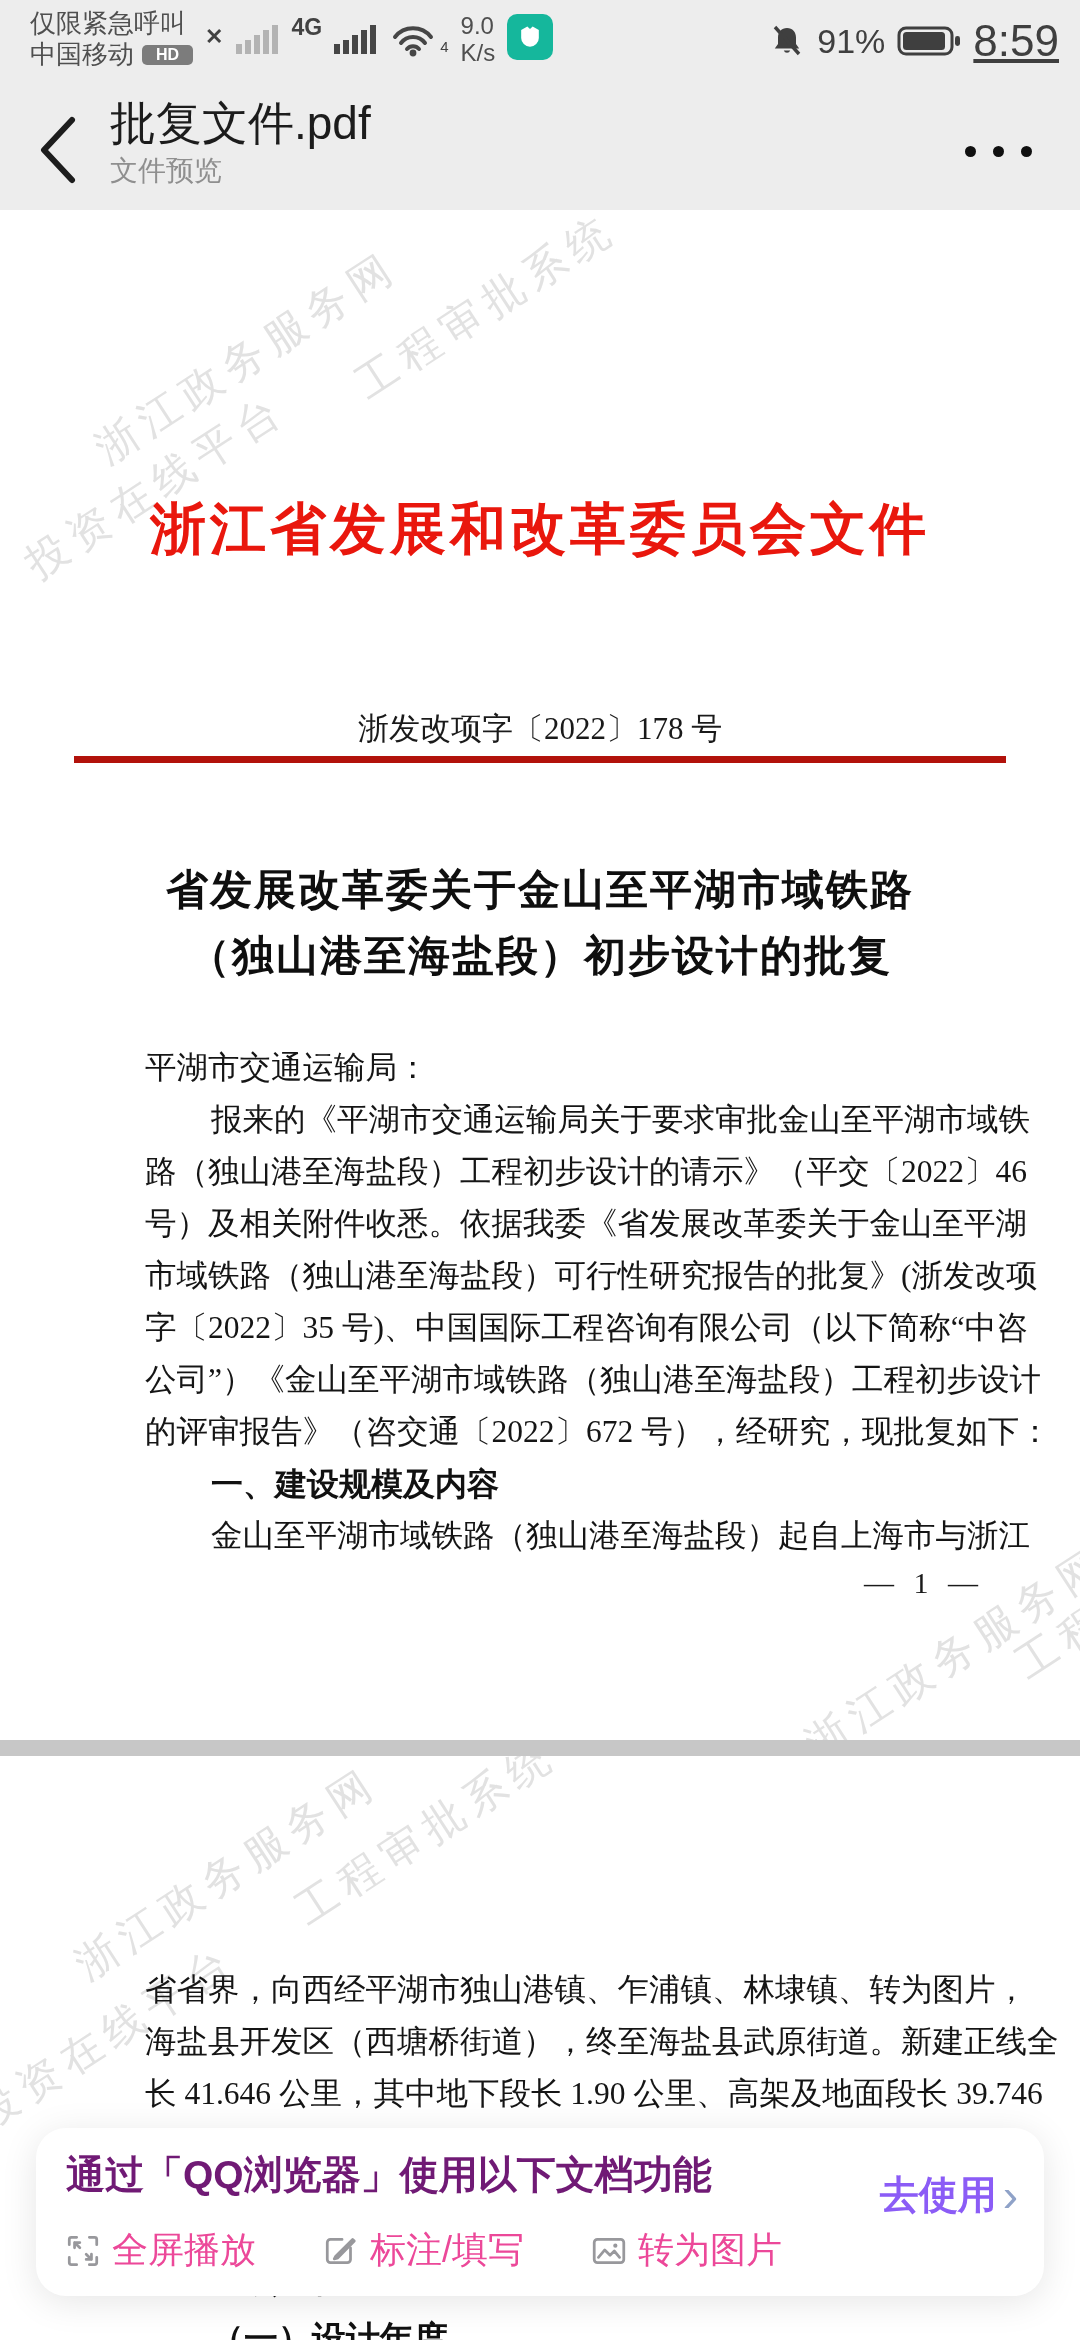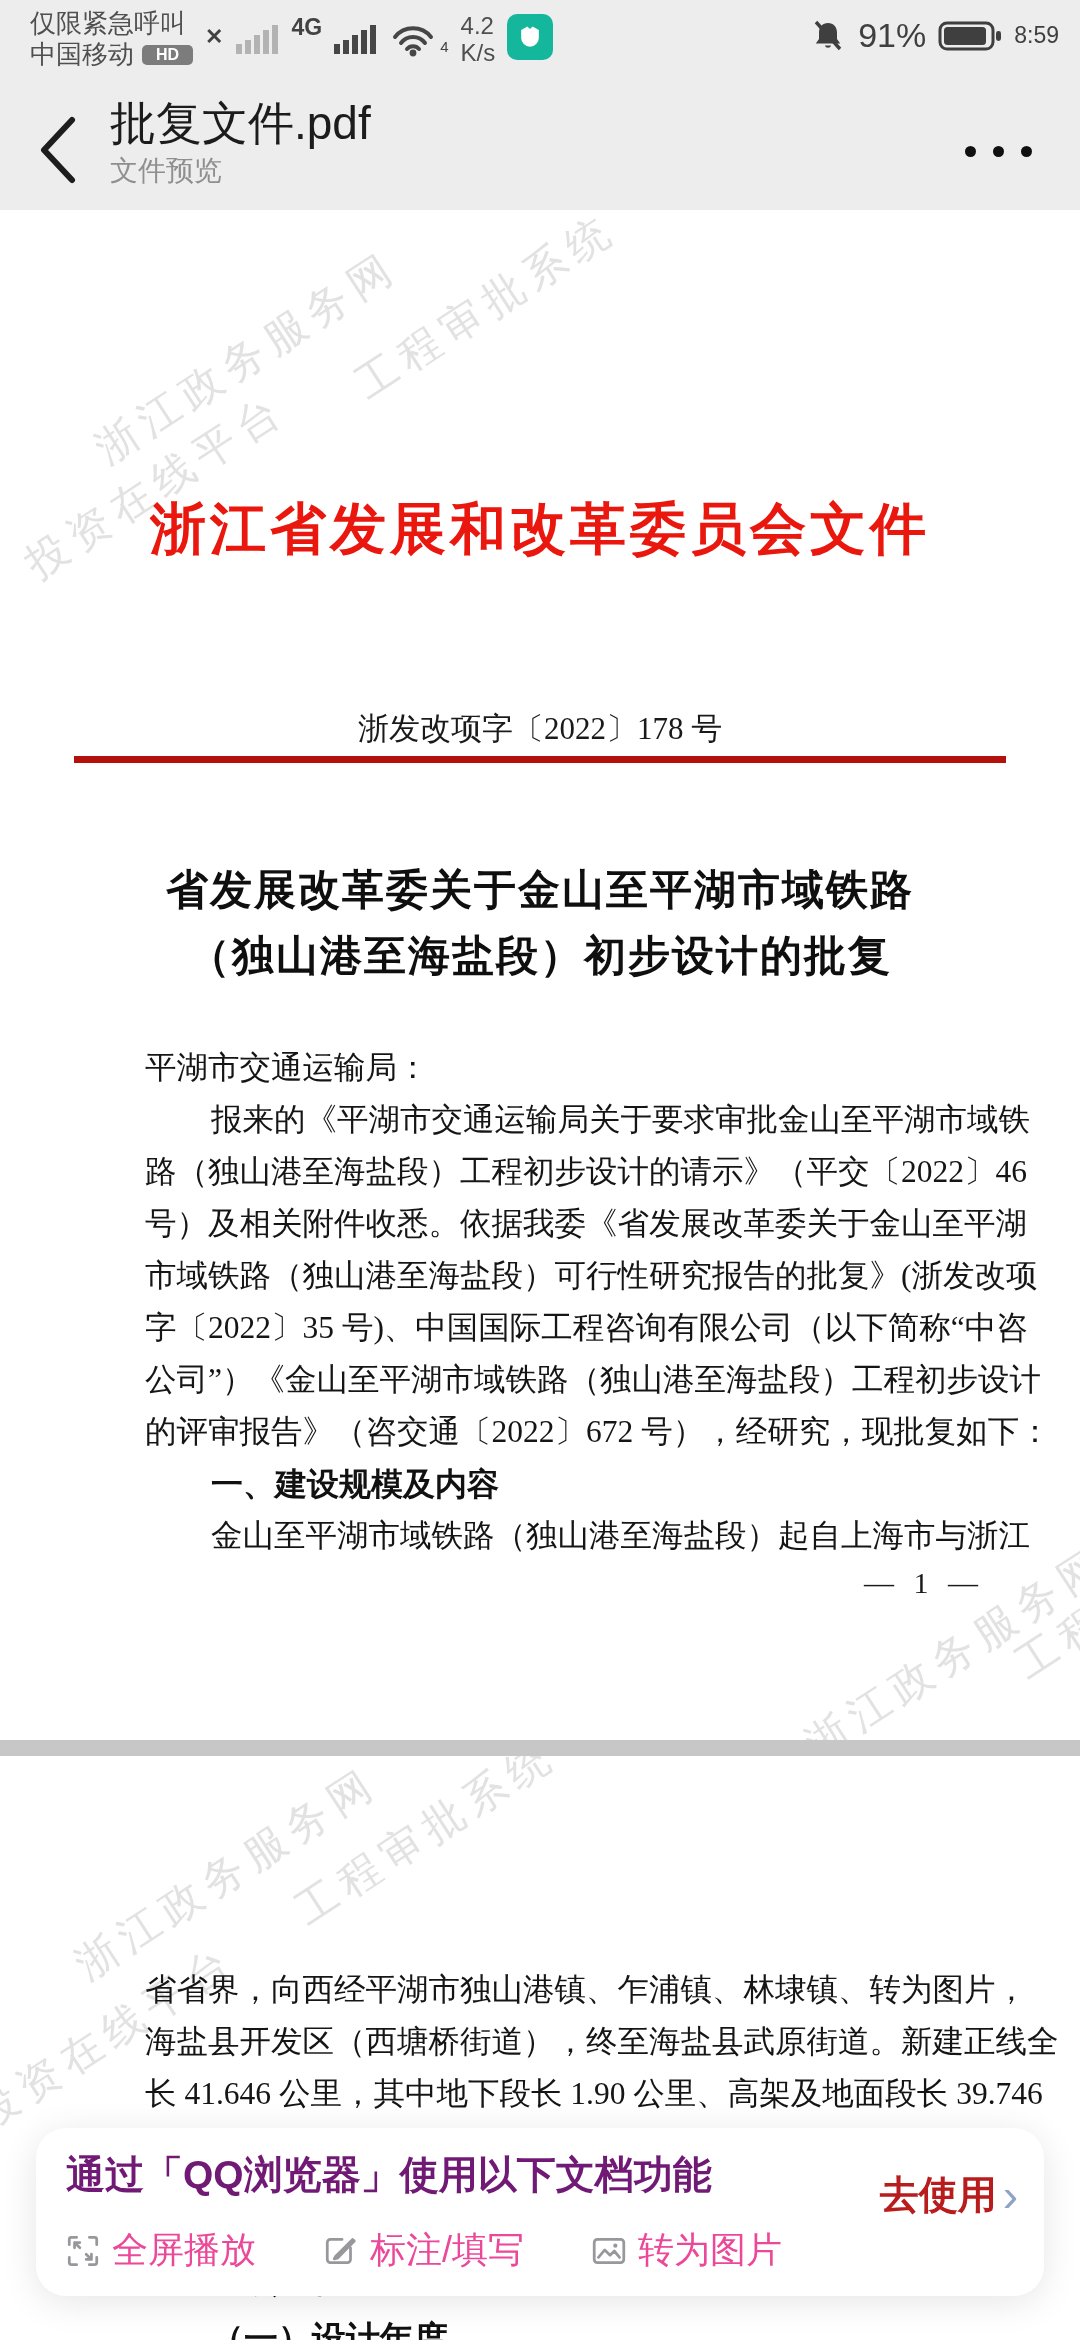--- a/index.html
+++ b/index.html
@@ -16,21 +16,21 @@
   .x-mark{font-size:22px;font-weight:700;color:#424242;margin-top:16px;}
   .sig{margin-top:16px;}
   .net-type{font-size:23px;font-weight:600;color:#424242;margin-top:6px;}
   .wifi{margin-top:14px;}
   .wifi-badge{font-size:15px;color:#424242;margin-top:30px;margin-left:-8px;}
   .speed{font-size:24px;line-height:27px;color:#4f4f4f;margin-top:4px;}
   .app-chip{width:46px;height:46px;border-radius:10px;background:#15b79c;margin-top:6px;
     display:flex;align-items:center;justify-content:center;}
   .status-right{position:absolute;right:21px;top:16px;display:flex;align-items:center;gap:12px;color:#3f3f3f;}
   .pct{font-size:34px;}
-  .clock{font-size:23px;}
+  .clock{font-size:44px;text-decoration:underline;}
 
   
   .app-header{position:absolute;left:0;top:88px;width:1080px;height:122px;}
   .back-btn{position:absolute;left:34px;top:26px;width:48px;height:72px;}
   .title-block{position:absolute;left:110px;top:6px;}
   .doc-title{font-size:46px;font-weight:500;color:#1c1c1c;line-height:58px;}
   .doc-subtitle{font-size:28px;color:#8f8f8f;line-height:38px;}
   .menu-dots{position:absolute;right:48px;top:58px;display:flex;gap:17px;}
   .menu-dots i{width:11px;height:11px;border-radius:50%;background:#101010;}
 
@@ -52,21 +52,21 @@
   .sect{font-family:"Liberation Sans",sans-serif;font-weight:700;font-size:32px;color:#111;}
   .page-num{position:absolute;right:96px;top:1356px;font-size:30px;letter-spacing:6px;color:#1a1a1a;}
   .sub-head{position:absolute;left:210px;top:560px;font-size:34px;font-weight:700;white-space:nowrap;color:#111;}
   .fragment{position:absolute;left:250px;top:506px;font-size:31.5px;white-space:nowrap;}
 
   
   .qq-card{position:absolute;left:36px;top:2128px;width:1008px;height:168px;background:#fff;
     border-radius:30px;box-shadow:0 6px 36px rgba(0,0,0,.10);z-index:5;}
   .qq-title{position:absolute;left:30px;top:20px;font-size:39px;font-weight:700;color:#701a75;white-space:nowrap;}
   .qq-cta{position:absolute;right:26px;top:40px;display:flex;align-items:center;cursor:pointer;}
-  .qq-cta-text{font-size:39px;font-weight:700;color:#b91c1c;}
+  .qq-cta-text{font-size:39px;font-weight:700;color:#8b5cf6;}
   .qq-cta-chev{font-size:46px;color:#8fa2c8;margin-left:6px;line-height:40px;}
   .qq-actions{position:absolute;left:28px;top:98px;display:flex;gap:66px;}
   .qq-action{display:flex;align-items:center;gap:10px;color:#ec4899;cursor:pointer;}
   .qq-action span{font-size:36px;font-weight:500;}
 </style>
 </head>
 <body>
 
 <div id="screen">
 
@@ -102,21 +102,21 @@
       <svg class="wifi" width="46" height="36" viewBox="0 0 46 36">
         <g fill="none" stroke="#464646" stroke-width="4" stroke-linecap="round">
           <path d="M5 15 A 23 23 0 0 1 41 15"></path>
           <path d="M11 21 A 15 15 0 0 1 35 21"></path>
           <path d="M17 27 A 8 8 0 0 1 29 27"></path>
         </g>
         <circle cx="23" cy="31" r="3.4" fill="#464646"></circle>
       </svg>
       <span class="wifi-badge">4</span>
       <div class="speed">
-        <div>4.2</div>
+        <div>9.0</div>
         <div>K/s</div>
       </div>
       <div class="app-chip">
         <svg width="30" height="30" viewBox="0 0 34 34">
           <path fill="#ffffff" d="M7 9 l7-4 3 3 3-3 7 4 v9 a10 10 0 0 1 -20 0 z"></path>
         </svg>
       </div>
     </div>
     <div class="status-right">
       <svg width="36" height="36" viewBox="0 0 36 36">

